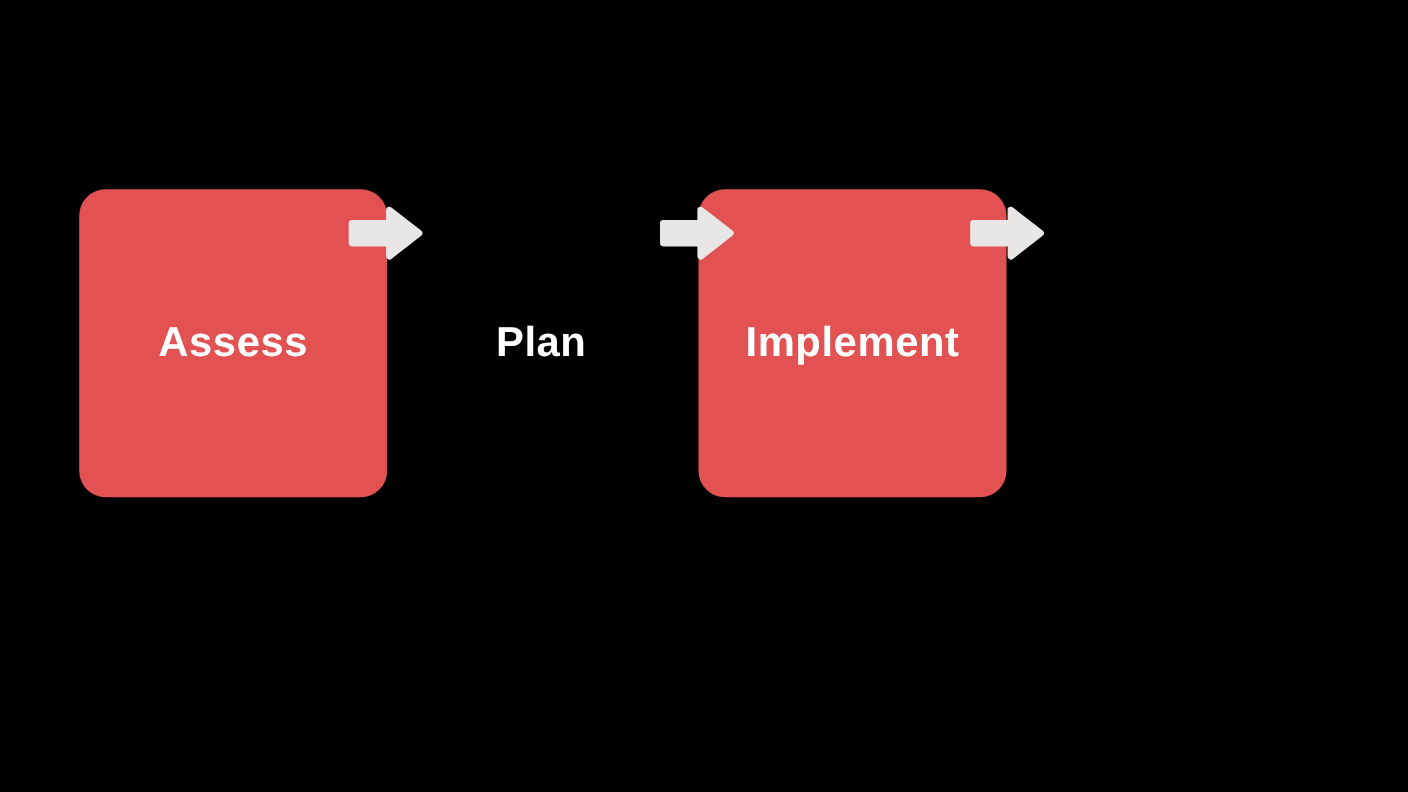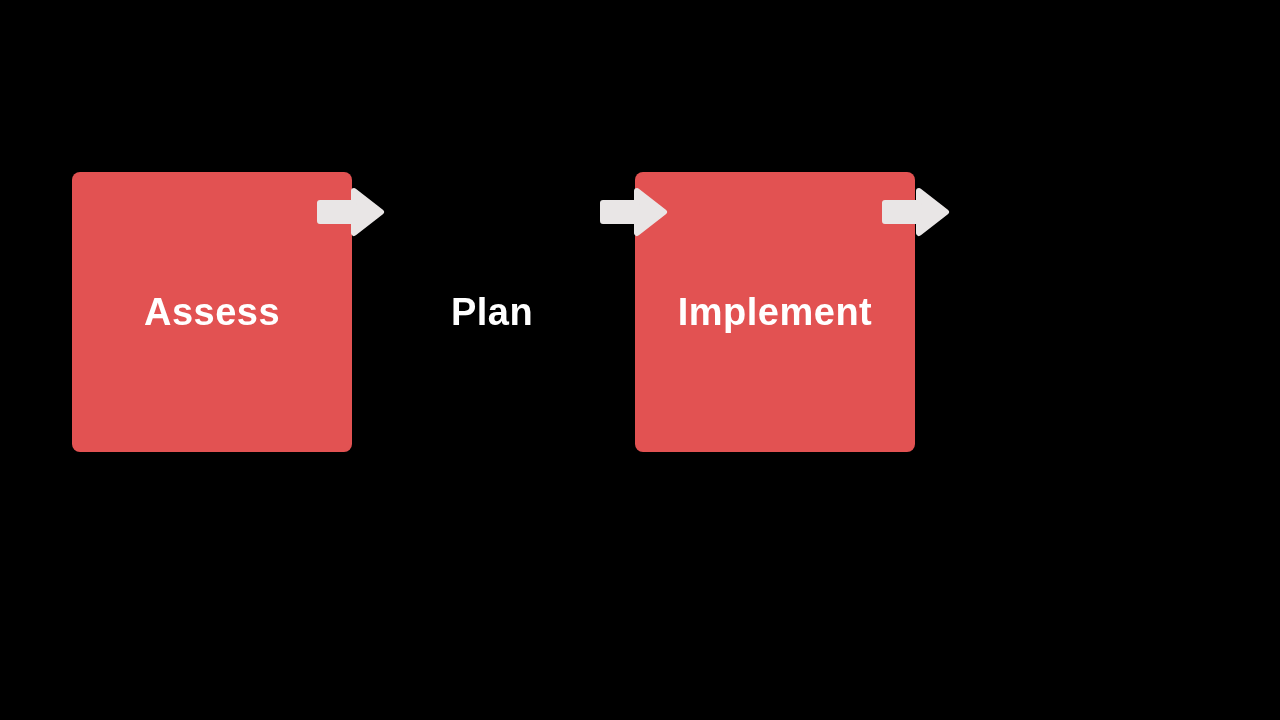--- a/index.html
+++ b/index.html
@@ -11,21 +11,21 @@
     width: 1280px;
     height: 720px;
     overflow: hidden;
     font-family: "Liberation Sans", sans-serif;
   }
   .step {
     position: absolute;
     top: 172px;
     width: 280px;
     height: 280px;
-    border-radius: 8px;
+    border-radius: 24px;
     display: flex;
     align-items: center;
     justify-content: center;
     box-sizing: border-box;
   }
   .step-label {
     font-size: 38px;
     font-weight: 700;
     letter-spacing: 0.5px;
     text-align: center;

